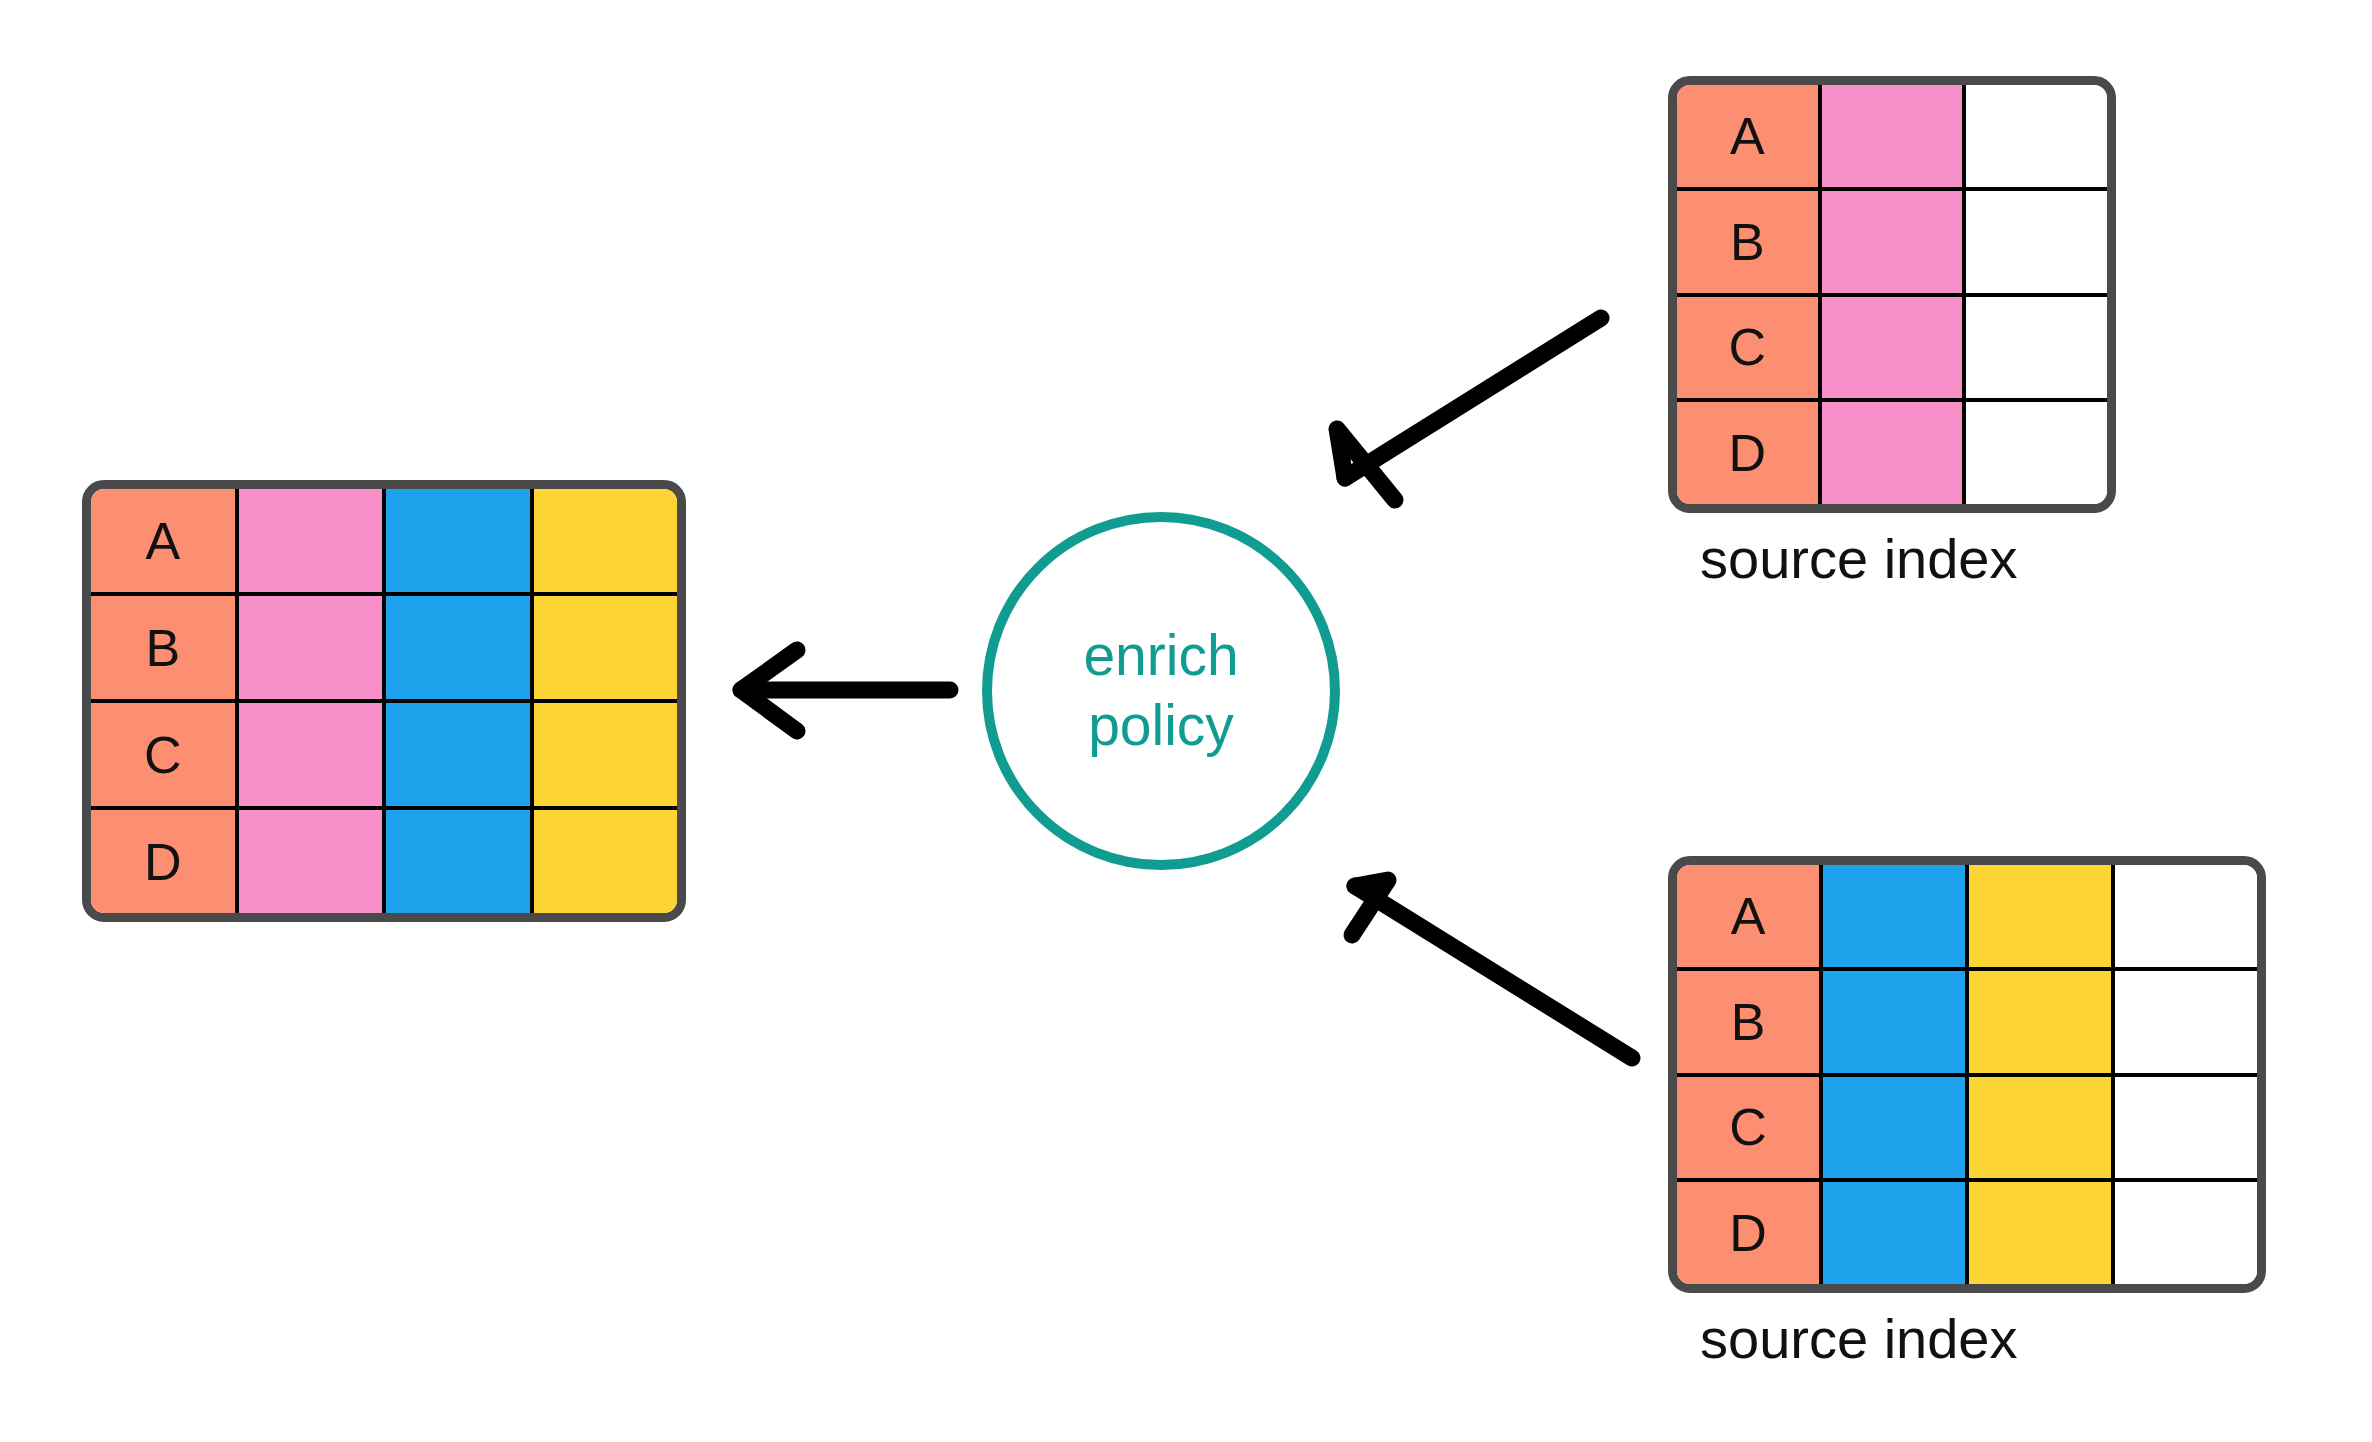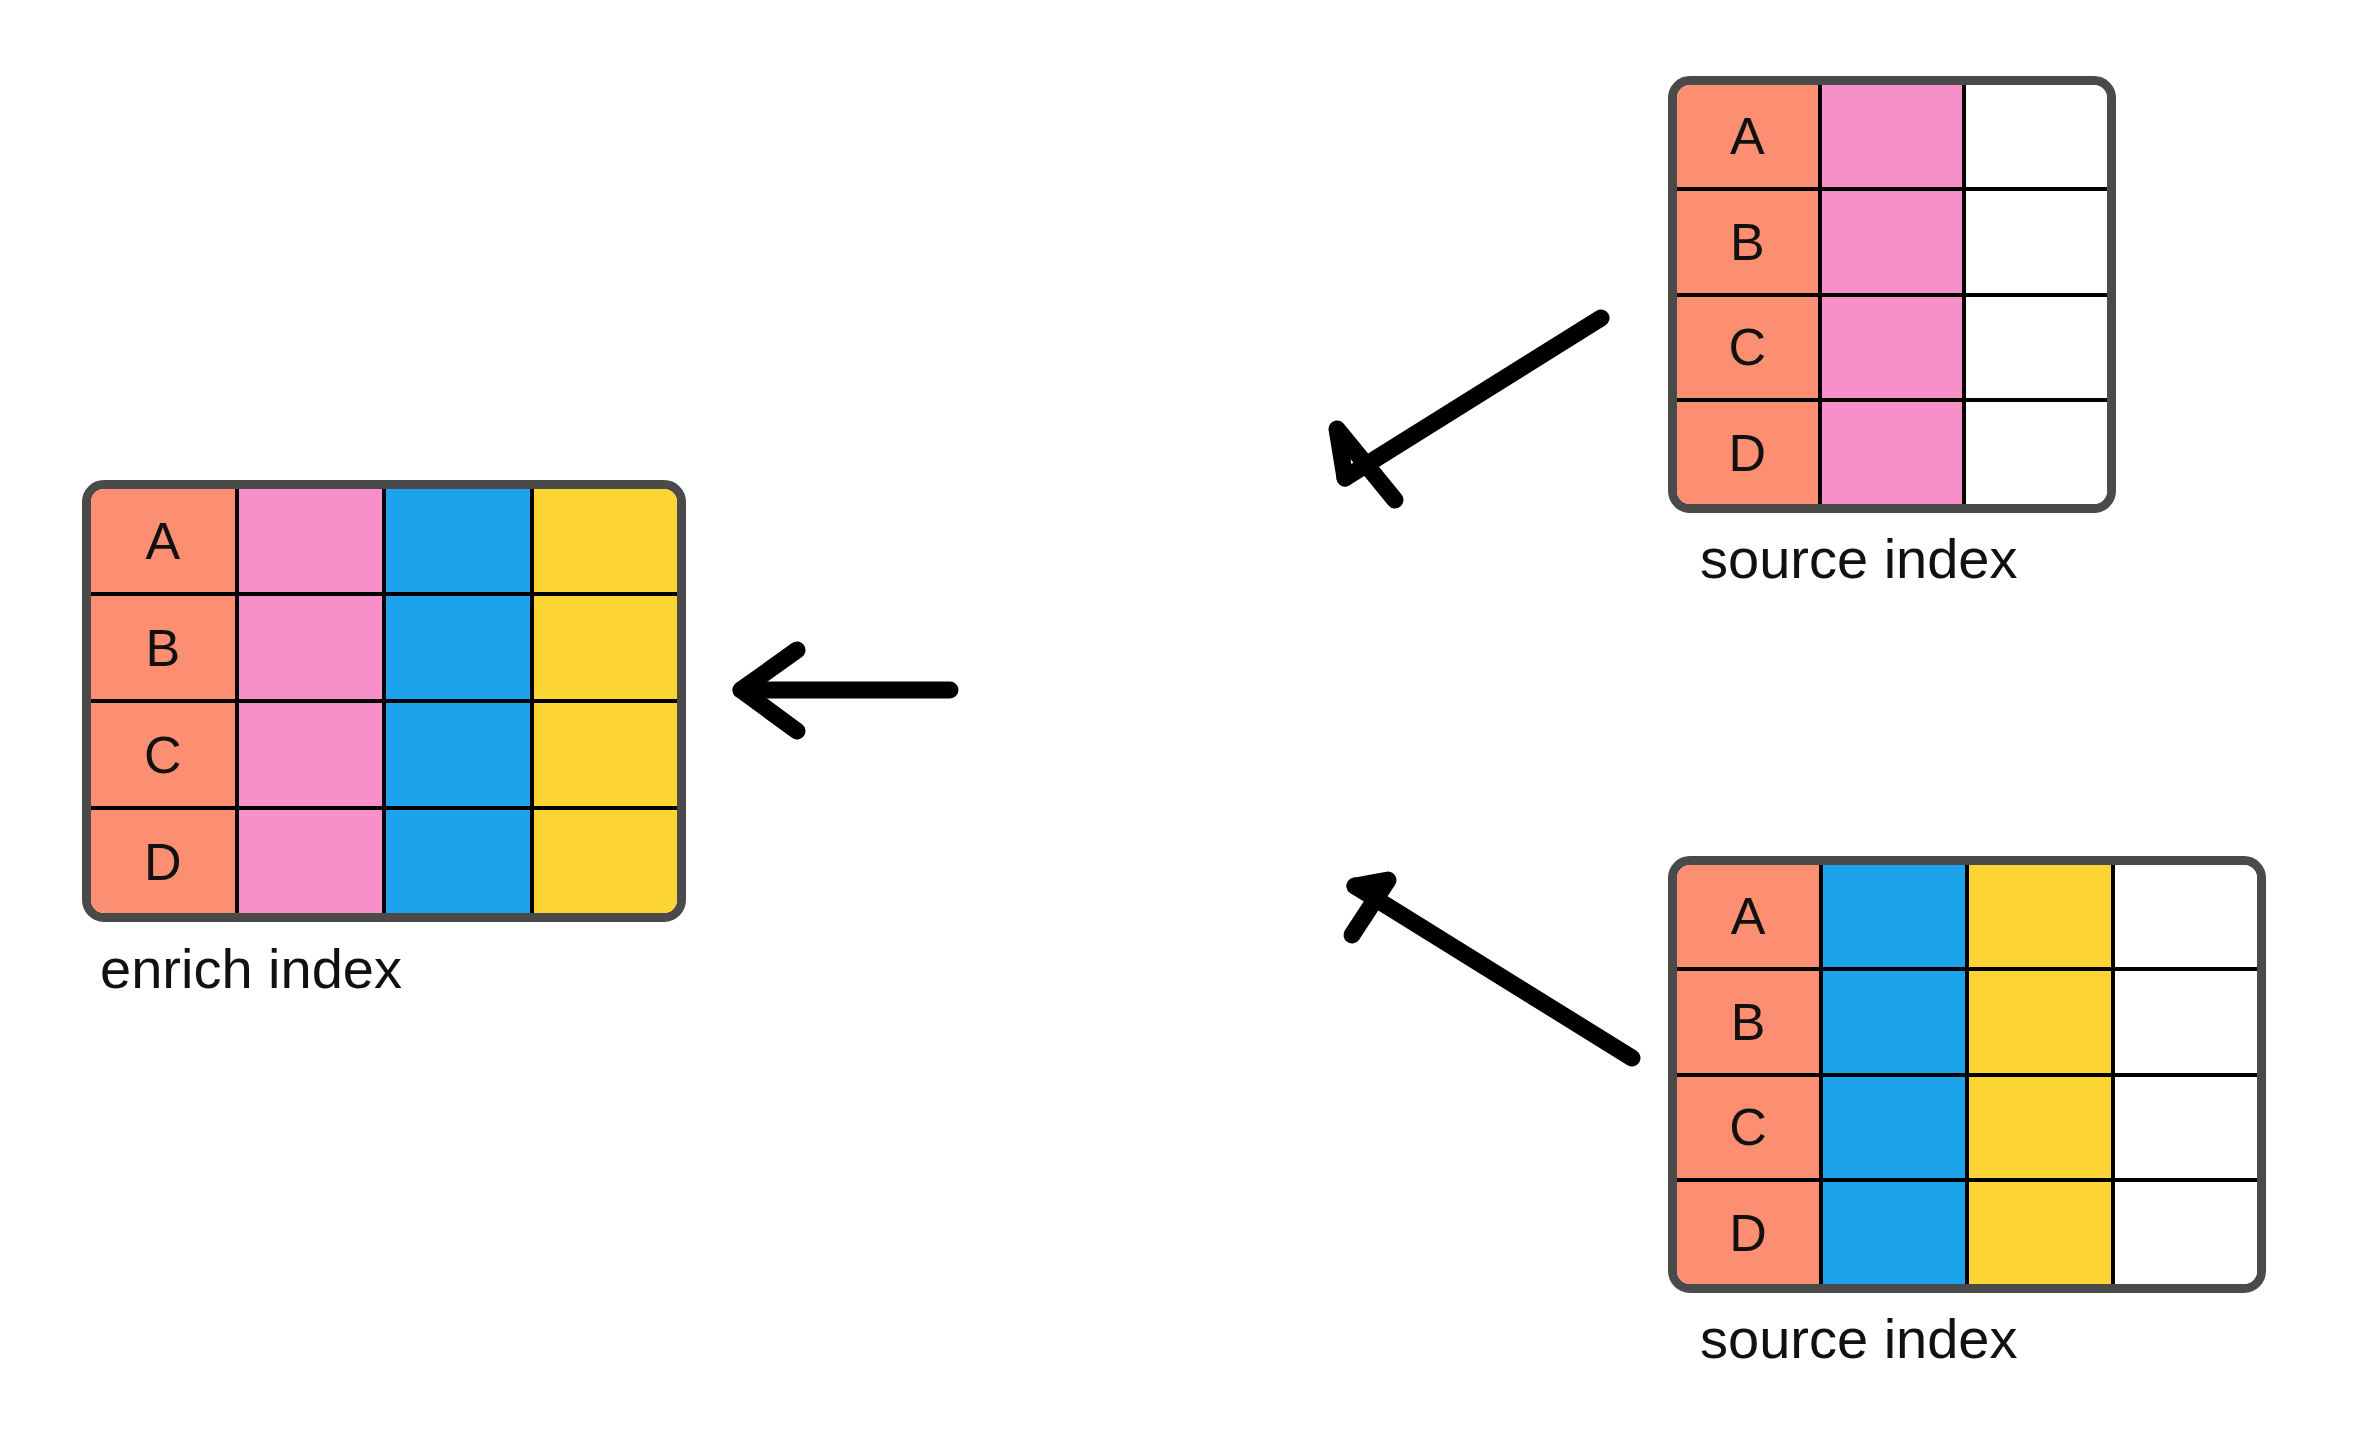--- a/index.html
+++ b/index.html
@@ -160,22 +160,25 @@
       <div class="idx-cell" style="background:#1CA3EB"></div>
       <div class="idx-cell" style="background:#FCD535"></div>
     </div>
     <div class="idx-row">
       <div class="idx-cell" style="background:#FC8F72">D</div>
       <div class="idx-cell" style="background:#F78FC9"></div>
       <div class="idx-cell" style="background:#1CA3EB"></div>
       <div class="idx-cell" style="background:#FCD535"></div>
     </div>
   </div>
-  <div class="caption" id="enrich-index-caption">enrich index</div>
-
+
+  <div id="enrich-policy-node">
+    <div class="policy-line">enrich</div>
+    <div class="policy-line">policy</div>
+  </div>
 
   <div class="idx-table" id="source-index-top-table">
     <div class="idx-row">
       <div class="idx-cell" style="background:#FC8F72">A</div>
       <div class="idx-cell" style="background:#F78FC9"></div>
       <div class="idx-cell" style="background:#FFFFFF"></div>
     </div>
     <div class="idx-row">
       <div class="idx-cell" style="background:#FC8F72">B</div>
       <div class="idx-cell" style="background:#F78FC9"></div>

